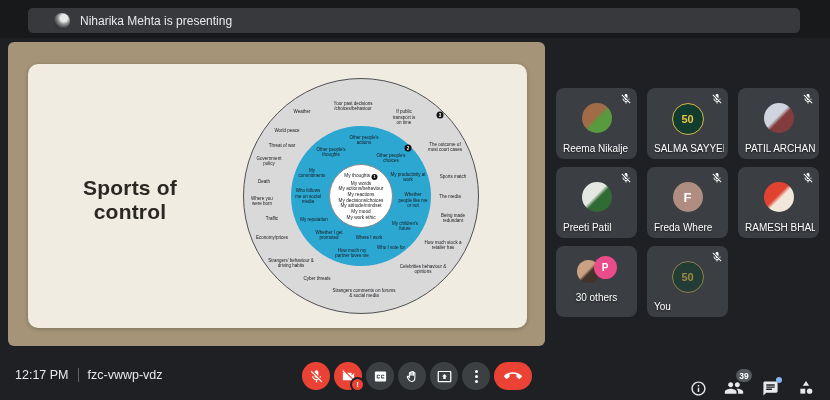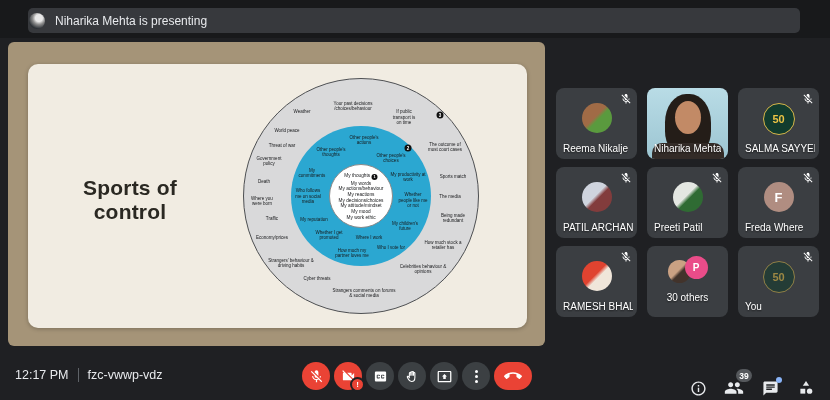--- a/index.html
+++ b/index.html
@@ -2,21 +2,21 @@
 <html style="--page-bg: #1f2023; --banner-bg: #37393d; --tile-bg: #3b3e42; --frame-tan: #a59478; --slide-cream: #f1ece2; --accent-red: #ea4335; --badge-blue: #8ab4f8; --ring-outer: #d9d9da; --ring-middle: #2ba7d1; --ring-inner: #ffffff;"><head>
 <meta charset="utf-8">
 <style>
   html,body{margin:0;padding:0;background:#000;}
   .stage{position:relative;width:830px;height:400px;background:var(--page-bg,#1f2023);overflow:hidden;
          font-family:"Liberation Sans","DejaVu Sans",sans-serif;}
   .topband{position:absolute;left:0;top:0;width:830px;height:38px;background:#18191b;}
 
   
   .banner{position:absolute;left:28px;top:8px;width:772px;height:25px;background:var(--banner-bg,#37393d);
-          border-radius:5px;display:flex;align-items:center;padding-left:1px;box-sizing:border-box;gap:10px;}
+          border-radius:5px;display:flex;align-items:center;padding-left:26px;box-sizing:border-box;gap:10px;}
   .bavatar{width:16px;height:16px;border-radius:50%;flex:0 0 auto;
            background:radial-gradient(circle at 62% 32%,#e8e8e8 0 24%,#8f8f8f 42%,#2c3136 72%);}
   .btext{font-size:12px;font-weight:500;color:#e8eaed;}
 
   
   .frame{position:absolute;left:8px;top:42px;width:537px;height:304px;background:var(--frame-tan,#a59478);border-radius:6px;}
   .slide{position:absolute;left:20px;top:22px;width:499px;height:264px;background:var(--slide-cream,#f1ece2);
          border-radius:10px;box-shadow:0 1px 4px rgba(0,0,0,.25);}
   .slide-title{position:absolute;left:27px;top:112px;width:150px;text-align:center;font-size:21px;line-height:1.12;
                font-weight:700;color:#2a2822;letter-spacing:.2px;}
@@ -149,26 +149,20 @@
   <div class="grid">
       <div class="tile">
         <div class="av" style="background: linear-gradient(135deg, rgb(160, 107, 70) 45%, rgb(90, 154, 62) 55%);"></div>
         <span class="tmic">
           <svg viewBox="0 0 24 24" fill="#fff">
             <path d="M19 11h-1.7c0 .74-.16 1.43-.43 2.05l1.23 1.23c.56-.98.9-2.09.9-3.28zm-4.02.17c0-.06.02-.11.02-.17V5c0-1.66-1.34-3-3-3S9 3.34 9 5v.18l5.98 5.99zM4.27 3L3 4.27l6.01 6.01V11c0 1.66 1.33 3 2.99 3 .22 0 .44-.03.65-.08l1.66 1.66c-.71.33-1.5.52-2.31.52-2.76 0-5.3-2.1-5.3-5.1H5c0 3.41 2.72 6.23 6 6.72V21h2v-3.28c.91-.13 1.77-.45 2.54-.9L19.73 21 21 19.73 4.27 3z"></path>
           </svg>
         </span>
         <div class="pname">Reema Nikalje</div>
       </div>
-      <div class="tile" style="background: linear-gradient(rgb(185, 220, 230) 0%, rgb(156, 197, 210) 100%);">
-        <div class="hair" style="background: rgb(36, 29, 24);"></div>
-        <div class="face" style="background: rgb(194, 138, 102);"></div>
-        <div class="torso"></div>
-        <div class="pname">Niharika Mehta</div>
-      </div>
       <div class="tile">
         <div class="av" style="background: rgb(18, 60, 46); color: rgb(236, 195, 69); font-weight: 700; font-size: 11px; border: 1.5px solid rgb(216, 182, 74);">50</div>
         <span class="tmic">
           <svg viewBox="0 0 24 24" fill="#fff">
             <path d="M19 11h-1.7c0 .74-.16 1.43-.43 2.05l1.23 1.23c.56-.98.9-2.09.9-3.28zm-4.02.17c0-.06.02-.11.02-.17V5c0-1.66-1.34-3-3-3S9 3.34 9 5v.18l5.98 5.99zM4.27 3L3 4.27l6.01 6.01V11c0 1.66 1.33 3 2.99 3 .22 0 .44-.03.65-.08l1.66 1.66c-.71.33-1.5.52-2.31.52-2.76 0-5.3-2.1-5.3-5.1H5c0 3.41 2.72 6.23 6 6.72V21h2v-3.28c.91-.13 1.77-.45 2.54-.9L19.73 21 21 19.73 4.27 3z"></path>
           </svg>
         </span>
         <div class="pname">SALMA SAYYED</div>
       </div>
       <div class="tile">

